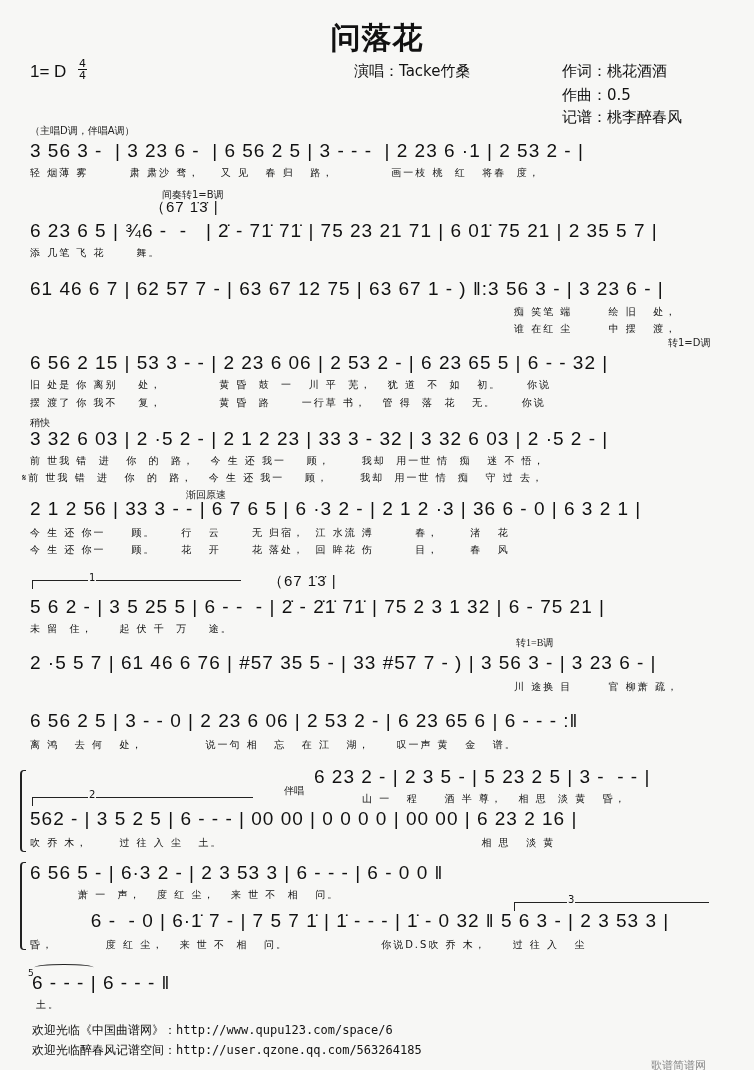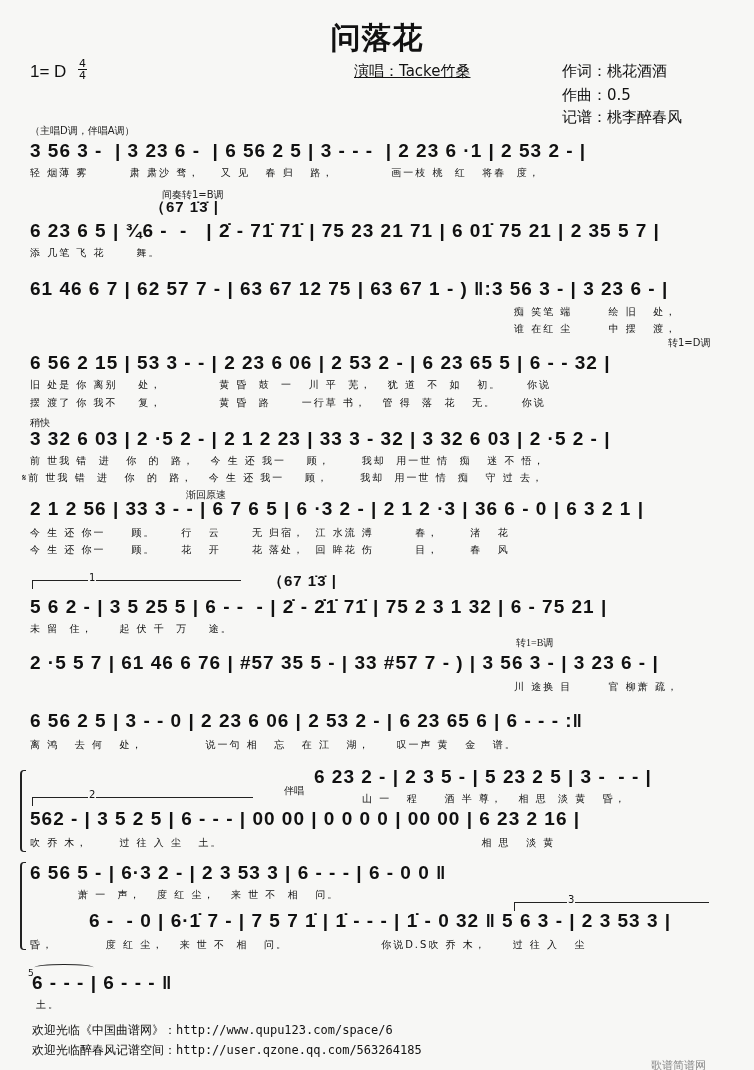--- a/index.html
+++ b/index.html
@@ -8,21 +8,21 @@
     background: #f7f7f5;
     font-family: "DejaVu Sans", sans-serif; color: #111;
   }
   .abs { position: absolute; white-space: pre; }
   .title { left: 0; width: 754px; top: 18px; text-align: center; font-family: "DejaVu Serif", serif; font-size: 30px; font-weight: bold; letter-spacing: 1px; }
   .key { left: 30px; top: 62px; font-size: 17px; font-family: "Liberation Sans Narrow", "Liberation Sans", sans-serif; }
   .timesig { position: absolute; left: 78px; top: 58px; font-size: 11px; line-height: 11px; text-align: center; }
   .meta { font-size: 15px; }
   .small { font-size: 10px; color: #222; }
   .notes {
-    font-family: "Liberation Sans", sans-serif; font-weight: bold; font-size: 19px;
+    font-family: "Liberation Sans", sans-serif; font-weight: normal; font-size: 19px;
     letter-spacing: 1px; left: 30px; width: 700px;
   }
   .lyr { font-size: 10px; left: 30px; letter-spacing: 2px; }
   .lyr.small2 { font-size: 10px; padding-left: 48px; }
   .slur { position: absolute; border-top: 1.5px solid #222; border-radius: 50% 50% 0 0; height: 6px; }
   .volta { position: absolute; border-top: 1px solid #222; border-left: 1px solid #222; height: 8px; }
   .volta span { position: absolute; top: -9px; font-size: 10px; background: #f7f7f5; padding: 0 1px; }
   .brace { position: absolute; border-left: 2px solid #222; border-top: 1px solid #222; border-bottom: 1px solid #222; width: 4px; border-radius: 4px 0 0 4px; }
   .footer { left: 32px; font-size: 12px; font-family: "DejaVu Sans Mono", monospace; }
   .watermark { right: 48px; top: 1045px; font-size: 11px; color: #888; }
@@ -30,21 +30,21 @@
 </head>
 <body>
 
 <div class="abs title">问落花</div>
 <div class="abs key">1= D</div>
 <div class="timesig">
   <div>4</div>
   <div style="border-top:1px solid #111;width:9px;margin:0 auto;"></div>
   <div>4</div>
 </div>
-<div class="abs meta" style="left:354px;top:62px;text-decoration:underline;">演唱：Tacke竹桑</div>
+<div class="abs meta" style="left:354px;top:62px;">演唱：Tacke竹桑</div>
 <div class="abs meta" style="left:562px;top:62px;">作词：桃花酒酒</div>
 <div class="abs meta" style="left:562px;top:86px;">作曲：0.5</div>
 <div class="abs meta" style="left:562px;top:108px;">记谱：桃李醉春风</div>
 <div class="abs small" style="left:30px;top:124px;">（主唱D调，伴唱A调）</div>
 
 <div class="abs notes" style="top:140px;">3 56 3 -  | 3 23 6 -  | 6 56 2 5 | 3 - - -  | 2 23 6 ·1 | 2 53 2 - |</div>
 <div class="abs lyr" style="top:166px;">轻 烟薄 雾        肃 肃沙 骛，    又 见   春 归   路，           画一枝 桃  红   将春  度，</div>
 
 <div class="abs small" style="left:162px;top:188px;">间奏转1=B调</div>
 <div class="abs notes" style="top:198px;left:150px;font-size:15px;">（67 1̇3̇ |</div>

